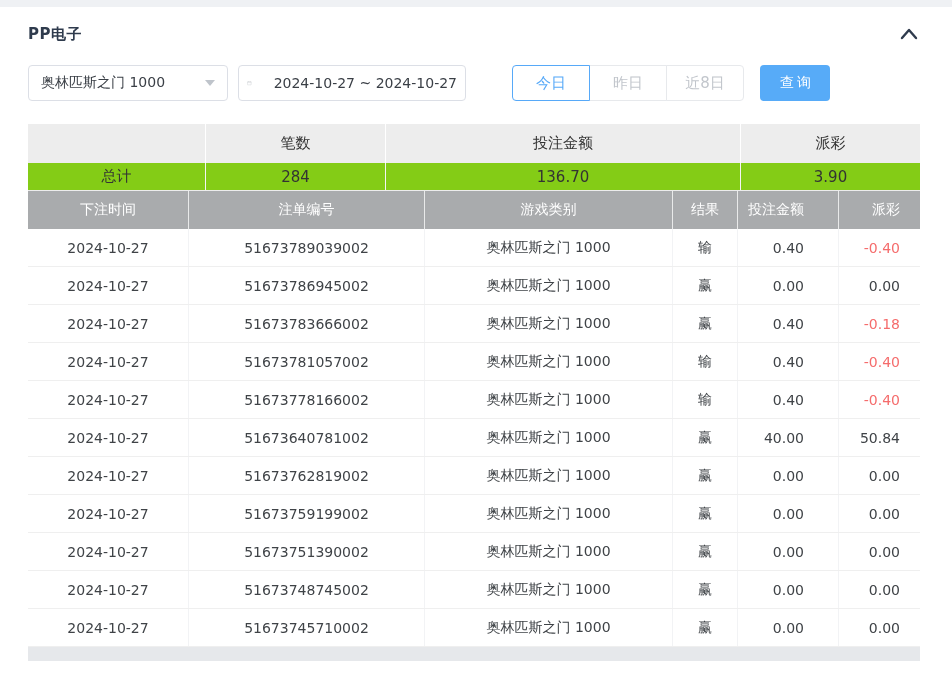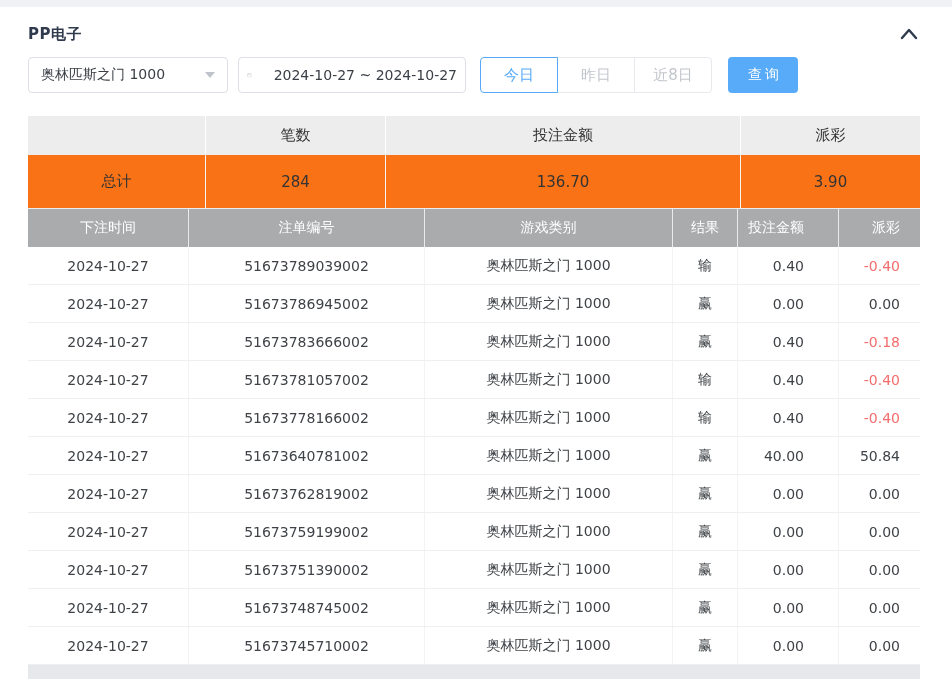--- a/index.html
+++ b/index.html
@@ -6,61 +6,61 @@
   html,body { background:#fff; }
   body {
     width:952px; height:683px; overflow:hidden;
     font-family:"DejaVu Sans","Liberation Sans",sans-serif;
     color:#333;
   }
   .top-strip { height:7px; background:#eff1f4; }
   .content { padding:16px 32px 0 28px; }
 
   
-  .panel-header { display:flex; justify-content:space-between; align-items:center; height:22px; margin-bottom:12px;text-align:right; }
+  .panel-header { display:flex; justify-content:space-between; align-items:center; height:22px; margin-bottom:20px;text-align:right; }
   .panel-title { font-size:15px; font-weight:bold; color:#2f3b4d; letter-spacing:0.5px; }
   .collapse-btn { width:22px; height:22px; display:flex; align-items:center; justify-content:center; cursor:pointer; background:none; border:none; }
 
   
   .filters { display:flex; align-items:center; height:36px; margin-bottom:23px; }
   .select {
     width:200px; height:36px; border:1px solid #dcdfe6; border-radius:4px;
     display:flex; align-items:center; justify-content:space-between;
     padding:0 12px; font-size:14px; color:#3a3f46; cursor:pointer; background:#fff;
     margin-right:10px;
   }
   .caret-down { width:0; height:0; border-left:5px solid transparent; border-right:5px solid transparent; border-top:6px solid #bfc4cb; }
   .datepicker {
     width:228px; height:36px; border:1px solid #dcdfe6; border-radius:4px;
     display:flex; align-items:center; padding:0 8px; gap:22px;
     font-size:14px; color:#3a3f46; cursor:pointer; background:#fff; white-space:nowrap;
     margin-right:14px;
   }
-  .qr-group { display:flex; margin-right:16px; }
+  .qr-group { display:flex; margin-right:16px;margin-left:32px; }
   .qr-btn {
     width:78px; height:36px; background:#fff; border:1px solid #e7e9ec;
     font-size:15px; color:#c2c6cc; cursor:pointer; margin-left:-1px;
     font-family:inherit;
   }
   .qr-btn:first-child { border-radius:4px 0 0 4px; margin-left:0; }
   .qr-btn:last-child { border-radius:0 4px 4px 0; }
   .qr-btn.active { border-color:#57a9f8; color:#57a9f8; position:relative; z-index:2; }
   .search-btn {
     width:70px; height:36px; border:none; border-radius:4px;
     background:#57abf8; color:#fff; font-size:14px; letter-spacing:3px;
     cursor:pointer; font-family:inherit; padding-left:4px;
   }
 
   
   .summary { }
   .s-head, .s-row { display:grid; grid-template-columns:177px 180px 355px 180px; }
   .s-head { height:39px; }
   .s-head .s-cell { background:#ededed; border-left:1px solid #fff; font-size:15px; color:#333; }
   .s-head .s-cell:first-child { border-left:none; }
-  .s-row { height:54px; border-bottom:1px solid #ececec; background:#f97316; }
+  .s-row { height:28px; border-bottom:1px solid #ececec; background:#84cc16; }
   .s-row .s-cell { border-left:1px solid #f4f4f4; font-size:15px; color:#333; }
   .s-row .s-cell:first-child { border-left:none; }
   .s-cell { display:flex; align-items:center; justify-content:center; }
 
   
   .t-head, .t-row { display:grid; grid-template-columns:160px 236px 248px 65px 101px 82px; }
   .t-head { height:38px; background:#a9abad; }
   .t-hcell {
     display:flex; align-items:center; justify-content:center;
     color:#fff; font-size:14px; border-left:1px solid rgba(255,255,255,.75);

